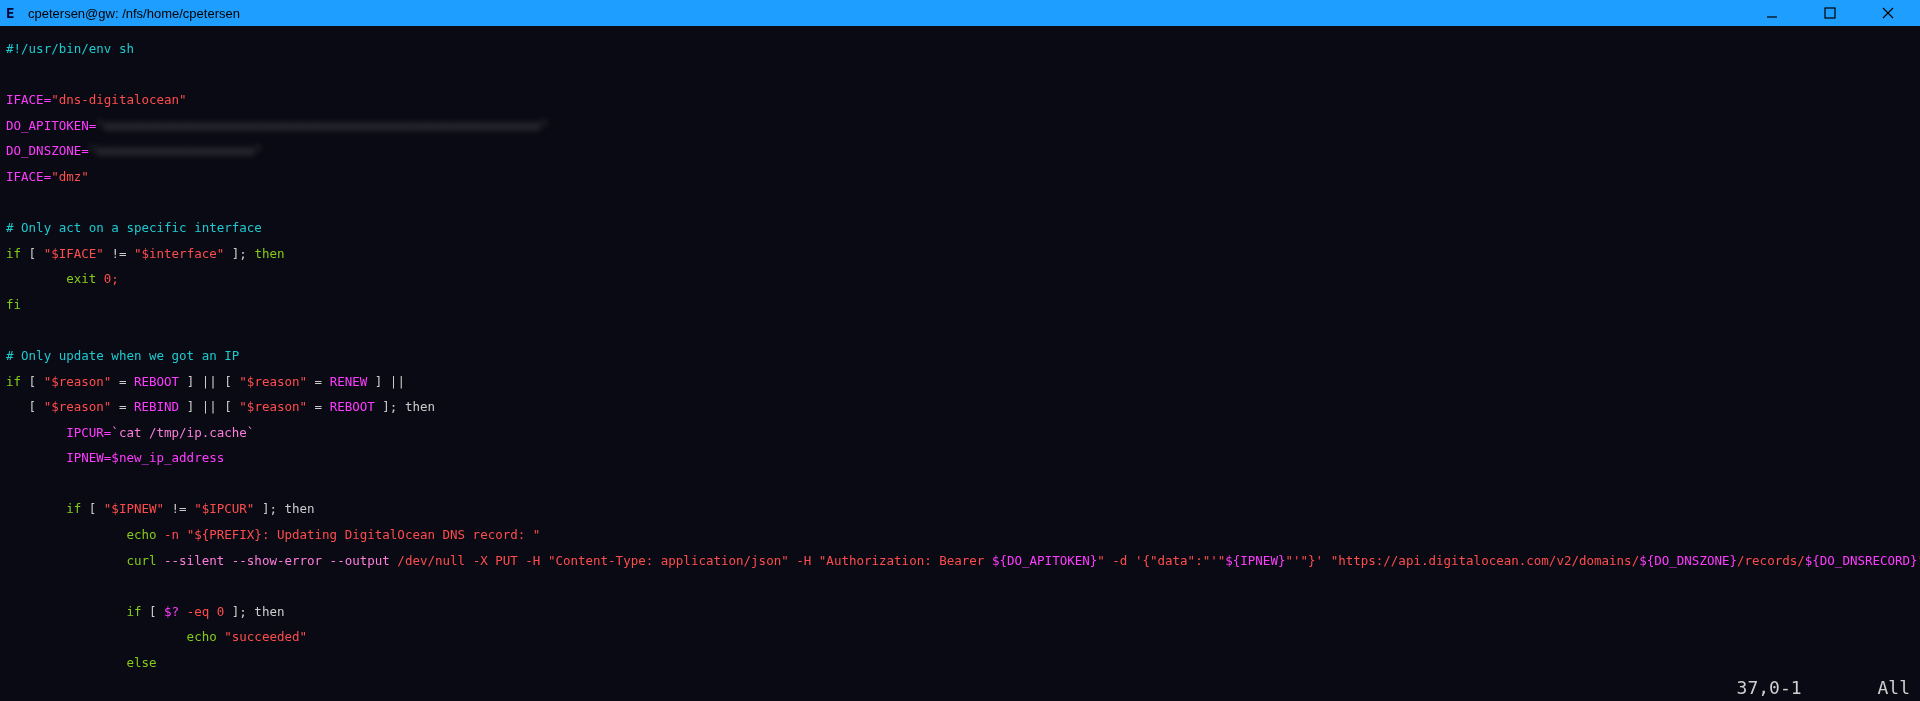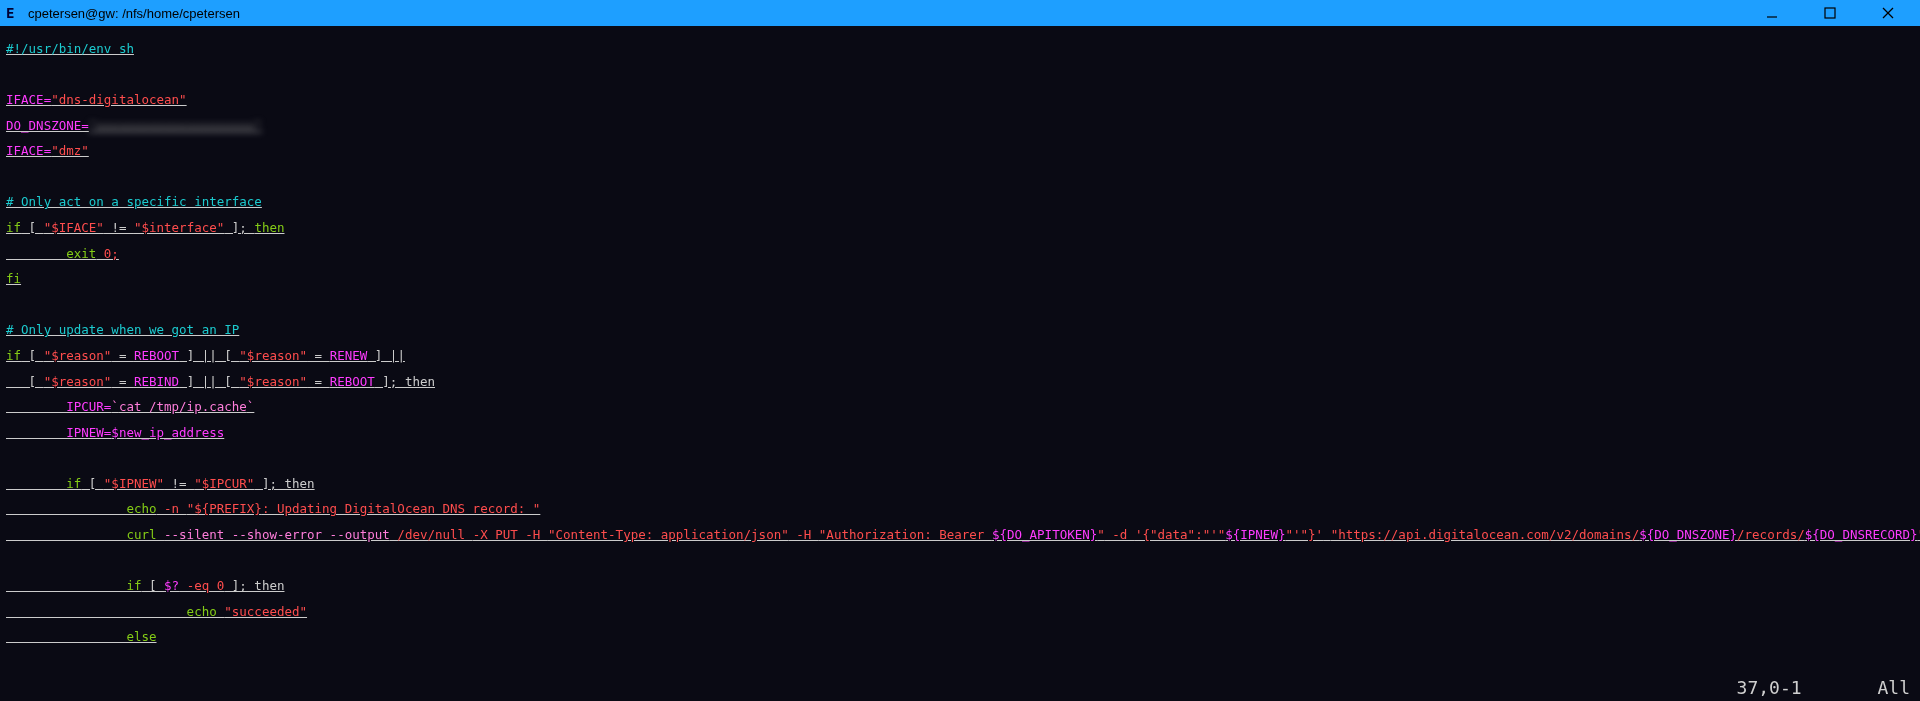--- a/index.html
+++ b/index.html
@@ -46,21 +46,21 @@
   .editor {
     padding:4px 6px;
     white-space:pre;
     font-family:"DejaVu Sans Mono","Consolas",monospace;
     font-size:12.5px;
     line-height:12.8px;
     color:#ccc;
     position:relative;
     height:calc(100% - 26px);
   }
-  .ln { display:block; height:12.8px;text-decoration:underline; }
+  .ln { display:block; height:12.8px; }
   
   .cyan    { color:#1ccbcf; }
   .mag     { color:#ff3cff; }
   .redstr  { color:#ff4d4d; }
   .grey    { color:#707070; }
   .kw      { color:#84cc16; }
   .pink    { color:#ff7edb; }
   .blurred { filter:blur(3px); }
   .status {
     position:absolute;
@@ -95,20 +95,21 @@
           <line x1="11" y1="1" x2="1" y2="11"></line>
         </svg>
     </div>
   </div>
 </div>
 
 <div class="editor">
 <span class="ln"><span class="cyan">#!/usr/bin/env sh</span></span>
 <span class="ln"></span>
 <span class="ln"><span class="mag">IFACE=</span><span class="redstr">"dns-digitalocean"</span></span>
+<span class="ln"><span class="mag">DO_APITOKEN=</span><span class="grey blurred">"xxxxxxxxxxxxxxxxxxxxxxxxxxxxxxxxxxxxxxxxxxxxxxxxxxxxxxxxxx"</span></span>
 <span class="ln"><span class="mag">DO_DNSZONE=</span><span class="grey blurred">"xxxxxxxxxxxxxxxxxxxxx"</span></span>
 <span class="ln"><span class="mag">IFACE=</span><span class="redstr">"dmz"</span></span>
 <span class="ln"></span>
 <span class="ln"><span class="cyan"># Only act on a specific interface</span></span>
 <span class="ln"><span class="kw">if</span><span> [ </span><span class="redstr">"$IFACE"</span><span> != </span><span class="redstr">"$interface"</span><span> ]; </span><span class="kw">then</span></span>
 <span class="ln"><span class="kw">        exit</span><span class="redstr"> 0;</span></span>
 <span class="ln"><span class="kw">fi</span></span>
 <span class="ln"></span>
 <span class="ln"><span class="cyan"># Only update when we got an IP</span></span>
 <span class="ln"><span class="kw">if</span><span> [ </span><span class="redstr">"$reason"</span><span> = </span><span class="mag">REBOOT</span><span> ] || [ </span><span class="redstr">"$reason"</span><span> = </span><span class="mag">RENEW</span><span> ] ||</span></span>

